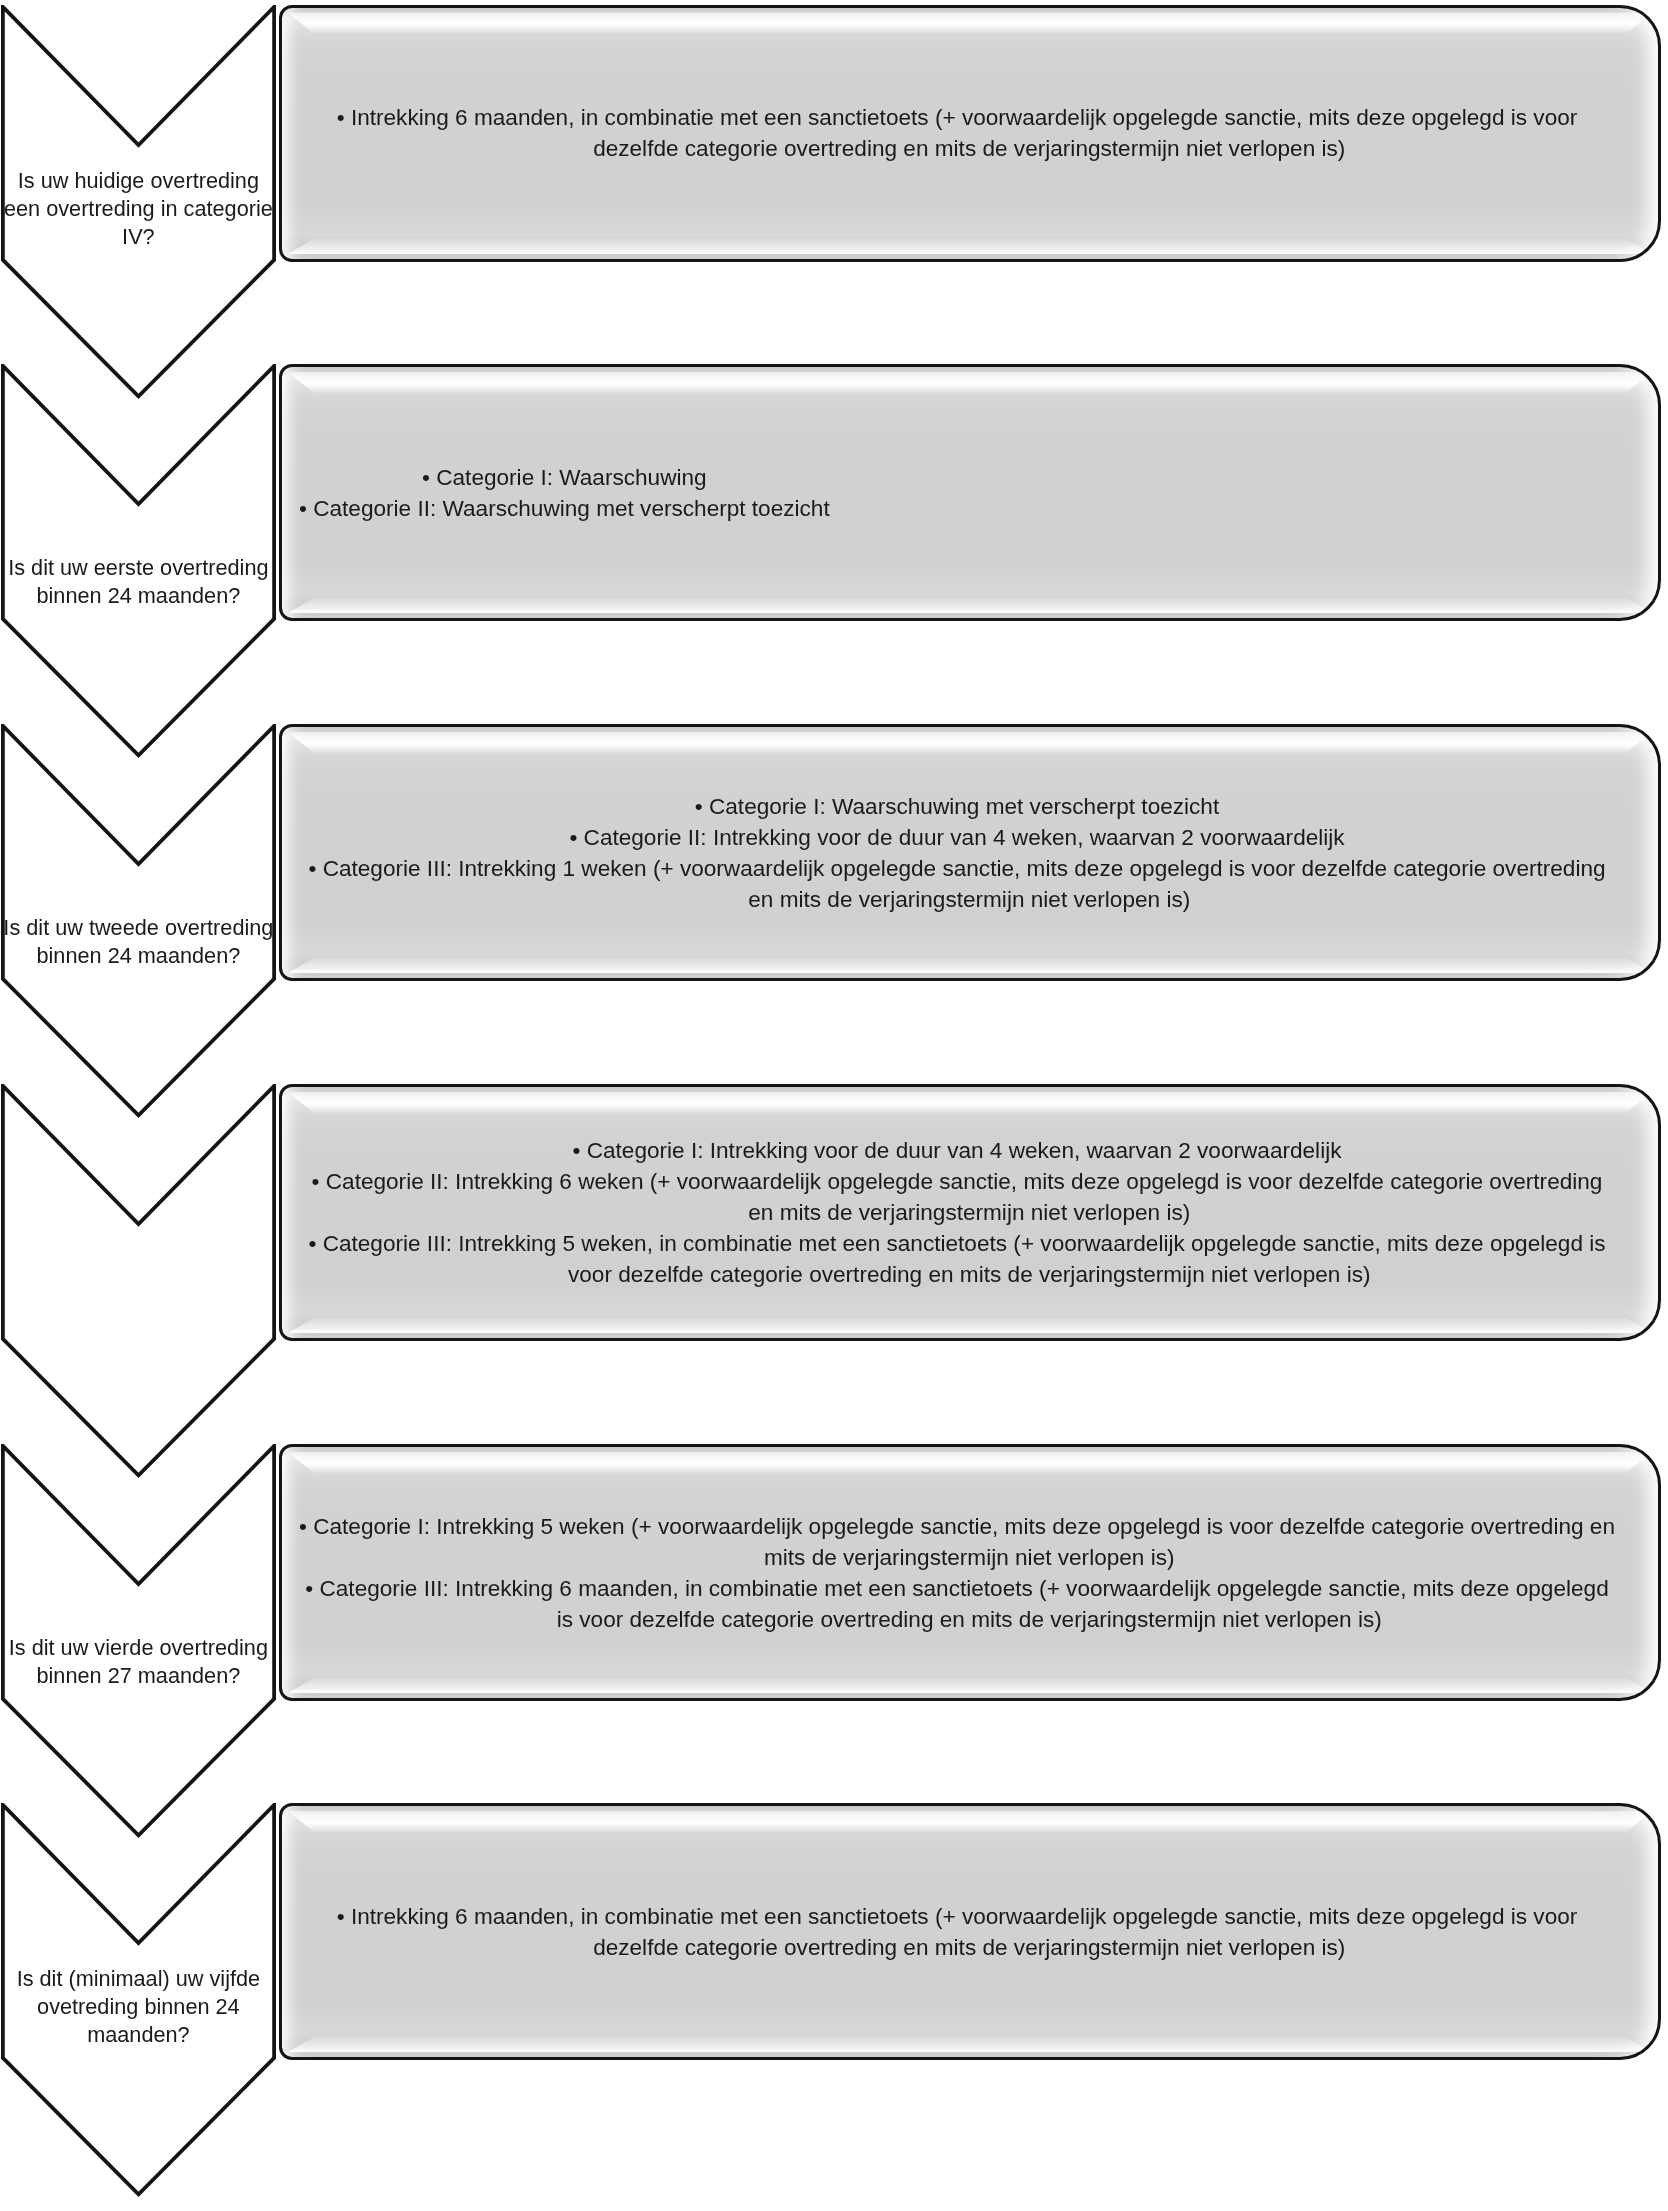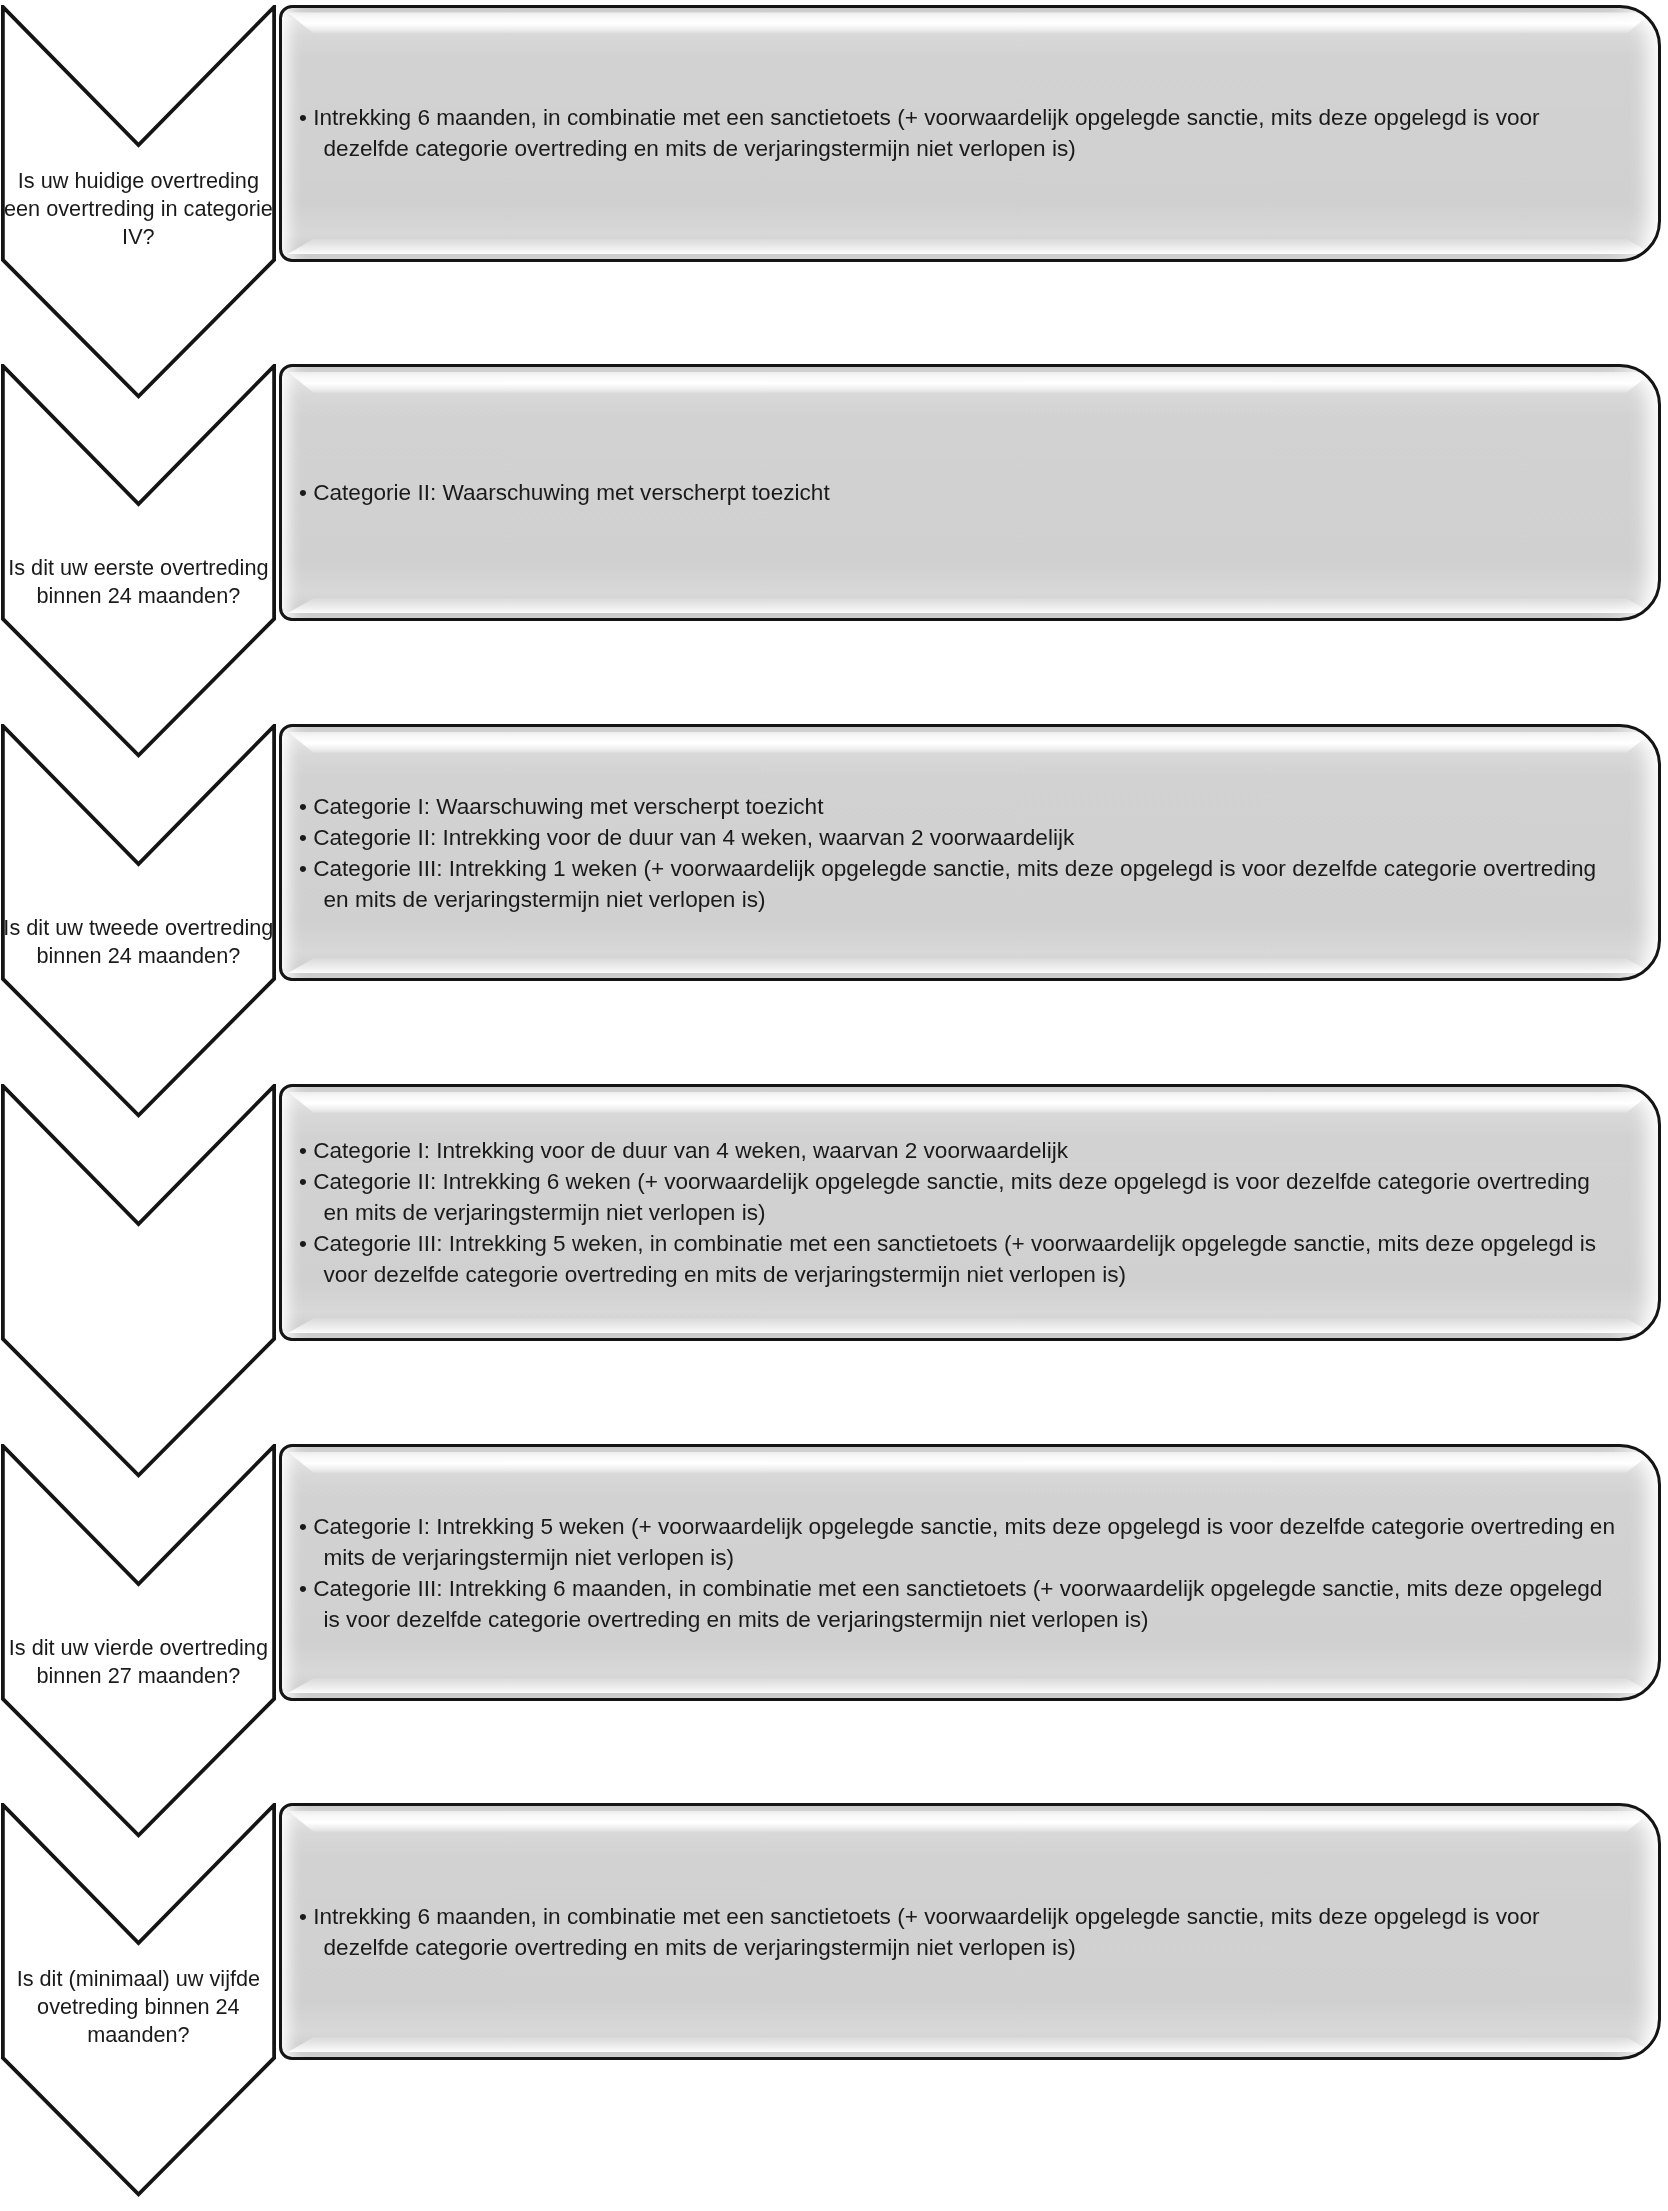--- a/index.html
+++ b/index.html
@@ -30,21 +30,21 @@
     clip-path:polygon(0 0,100% 0,calc(100% - 26px) 100%,26px 100%);
   }
   .hl-bottom{
     position:absolute;left:5.6px;right:5.6px;bottom:4.7px;height:15px;
     background:linear-gradient(0deg,rgba(255,255,255,0.95),rgba(255,255,255,0.15));
     clip-path:polygon(26px 0,calc(100% - 26px) 0,100% 100%,0 100%);
   }
   .bullets{
     position:relative;margin:0;list-style:none;
     padding:0 43px 0 17px;
-    font-size:22.6px;line-height:31px;
+    font-size:22.6px;line-height:31px;text-align:center;
   }
   .bullets li{padding-left:24.5px;text-indent:-24.5px;}
   .bullets li::before{content:"\2022\00a0";}
 </style>
 </head>
 <body>
 
 <div id="flowchart">
   <div class="row" style="top: 4.7px;">
     <svg class="chevron" viewBox="0 0 292 420" preserveAspectRatio="none" aria-hidden="true">
@@ -62,20 +62,21 @@
 
   <div class="row" style="top: 364px;">
     <svg class="chevron" viewBox="0 0 292 420" preserveAspectRatio="none" aria-hidden="true">
       <polygon points="2,2 146,149 290,2 290,271 146,416 2,271"></polygon>
     </svg>
     <div class="question">Is dit uw eerste overtreding binnen 24 maanden?</div>
     <div class="box">
       <div class="hl-top"></div>
       <div class="hl-bottom"></div>
       <ul class="bullets">
+          <li>Categorie I: Waarschuwing</li>
           <li>Categorie II: Waarschuwing met verscherpt toezicht</li>
         </ul>
     </div>
   </div>
 
   <div class="row" style="top: 724px;">
     <svg class="chevron" viewBox="0 0 292 420" preserveAspectRatio="none" aria-hidden="true">
       <polygon points="2,2 146,149 290,2 290,271 146,416 2,271"></polygon>
     </svg>
     <div class="question">Is dit uw tweede overtreding binnen 24 maanden?</div>

